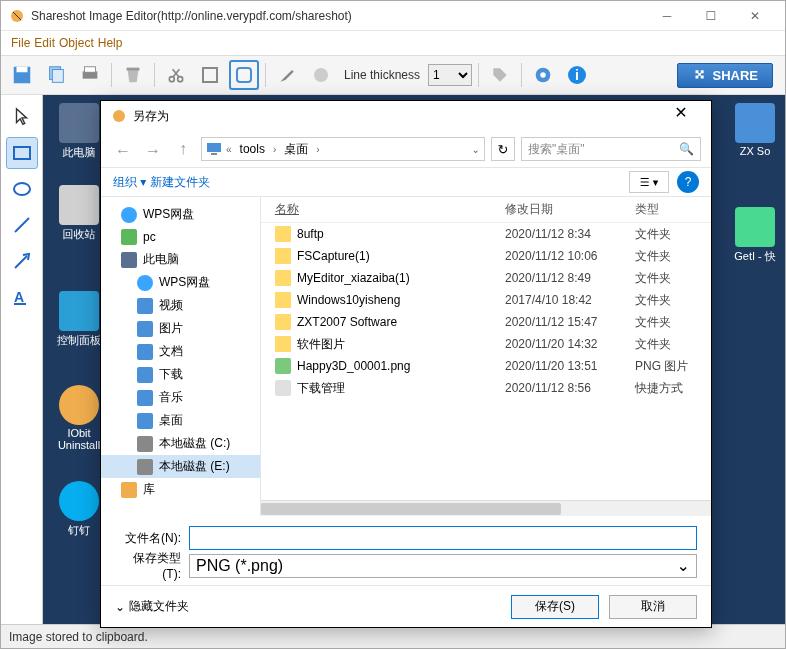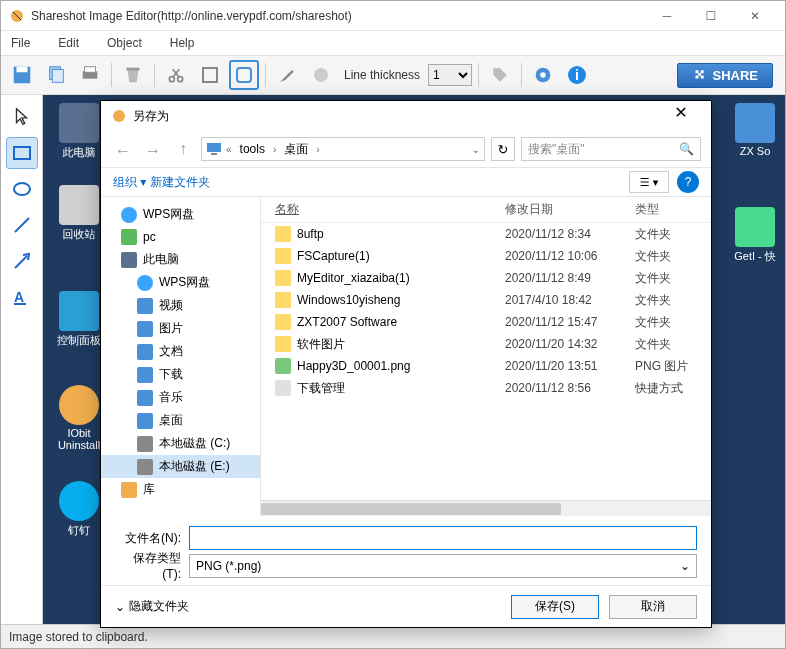--- a/index.html
+++ b/index.html
@@ -4,21 +4,21 @@
 <style>
 * { box-sizing: border-box; margin: 0; padding: 0; font-family: "Microsoft YaHei", "Segoe UI", sans-serif; }
 body { width: 786px; height: 649px; background: #2a4d7a; overflow: hidden; position: relative; }
 
 .main-window { position: absolute; top: 0; left: 0; width: 786px; height: 649px; background: #fff; border: 1px solid #aaa; }
 .title-bar { height: 30px; background: #fff; display: flex; align-items: center; padding: 0 8px; border-bottom: 1px solid #e5e5e5; }
 .title-bar .icon { width: 16px; height: 16px; margin-right: 6px; }
 .title-bar .title { font-size: 12px; color: #333; flex: 1; }
 .title-bar .win-btn { width: 44px; height: 28px; display: flex; align-items: center; justify-content: center; color: #666; font-size: 12px; cursor: pointer; }
 
-.menu-bar { height: 24px; display: flex; align-items: center; padding: 0 10px; gap: 28px; font-size: 12px; color: #404040; }
+.menu-bar { height: 24px; display: flex; align-items: center; padding: 0 10px; gap: 4px; font-size: 12px; color: #a16207; }
 .menu-bar span { cursor: pointer; }
 
 .toolbar { height: 40px; background: #f5f5f5; border-top: 1px solid #ddd; border-bottom: 1px solid #ddd; display: flex; align-items: center; padding: 0 6px; gap: 4px; }
 .tb-btn { width: 30px; height: 30px; display: flex; align-items: center; justify-content: center; cursor: pointer; border-radius: 2px; }
 .tb-sep { width: 1px; height: 24px; background: #ccc; margin: 0 2px; }
 .tb-label { font-size: 12px; color: #333; margin: 0 4px; }
 .tb-select { width: 44px; height: 22px; font-size: 12px; border: 1px solid #aaa; }
 .share-btn { margin-left: auto; margin-right: 6px; background: linear-gradient(#4a8ed8, #2a6cb8); color: #fff; padding: 4px 14px; font-size: 13px; font-weight: bold; border: 1px solid #1a5ca8; border-radius: 2px; cursor: pointer; display: flex; align-items: center; gap: 6px; }
 
 .work-area { position: absolute; top: 94px; left: 0; right: 0; bottom: 24px; background: #3a3a3a; display: flex; }
@@ -72,21 +72,21 @@
 .fr-name { width: 208px; }
 .fr-date { width: 130px; color: #444; }
 .fr-type { flex: 1; color: #444; }
 .hscroll { height: 16px; background: #f0f0f0; border-top: 1px solid #ddd; position: relative; }
 .hscroll .thumb { position: absolute; left: 0; top: 2px; width: 300px; height: 12px; background: #ccc; border-radius: 2px; }
 
 .dlg-form { padding: 10px 14px 4px; font-size: 12px; }
 .form-row { display: flex; align-items: center; margin-bottom: 0; }
 .form-lbl { width: 74px; text-align: right; padding-right: 8px; }
 .form-input { flex: 1; height: 24px; border: 1px solid #0078d7; padding: 0 6px; font-size: 12px; }
-.form-select { flex: 1; height: 24px; border: 1px solid #aaa; padding: 0 6px; font-size: 12px; display: flex; align-items: center; justify-content: space-between; }
+.form-select { flex: 1; height: 24px; border: 1px solid #aaa; padding: 0 6px; font-size: 16px; display: flex; align-items: center; justify-content: space-between; }
 
 .dlg-footer { height: 42px; display: flex; align-items: center; padding: 0 14px; border-top: 1px solid #e5e5e5; }
 .hide-folders { font-size: 12px; cursor: pointer; display: flex; align-items: center; gap: 4px; }
 .dlg-btn { width: 88px; height: 24px; margin-left: 10px; font-size: 12px; border: 1px solid #aaa; background: #f5f5f5; cursor: pointer; }
 .dlg-btn.primary { border: 1px solid #0078d7; }
 
 
 .ico-folder { background: #ffd96a; border-radius: 1px; }
 .ico-png { background: #7cc87c; border-radius: 2px; }
 .ico-link { background: #e0e0e0; border-radius: 2px; }

